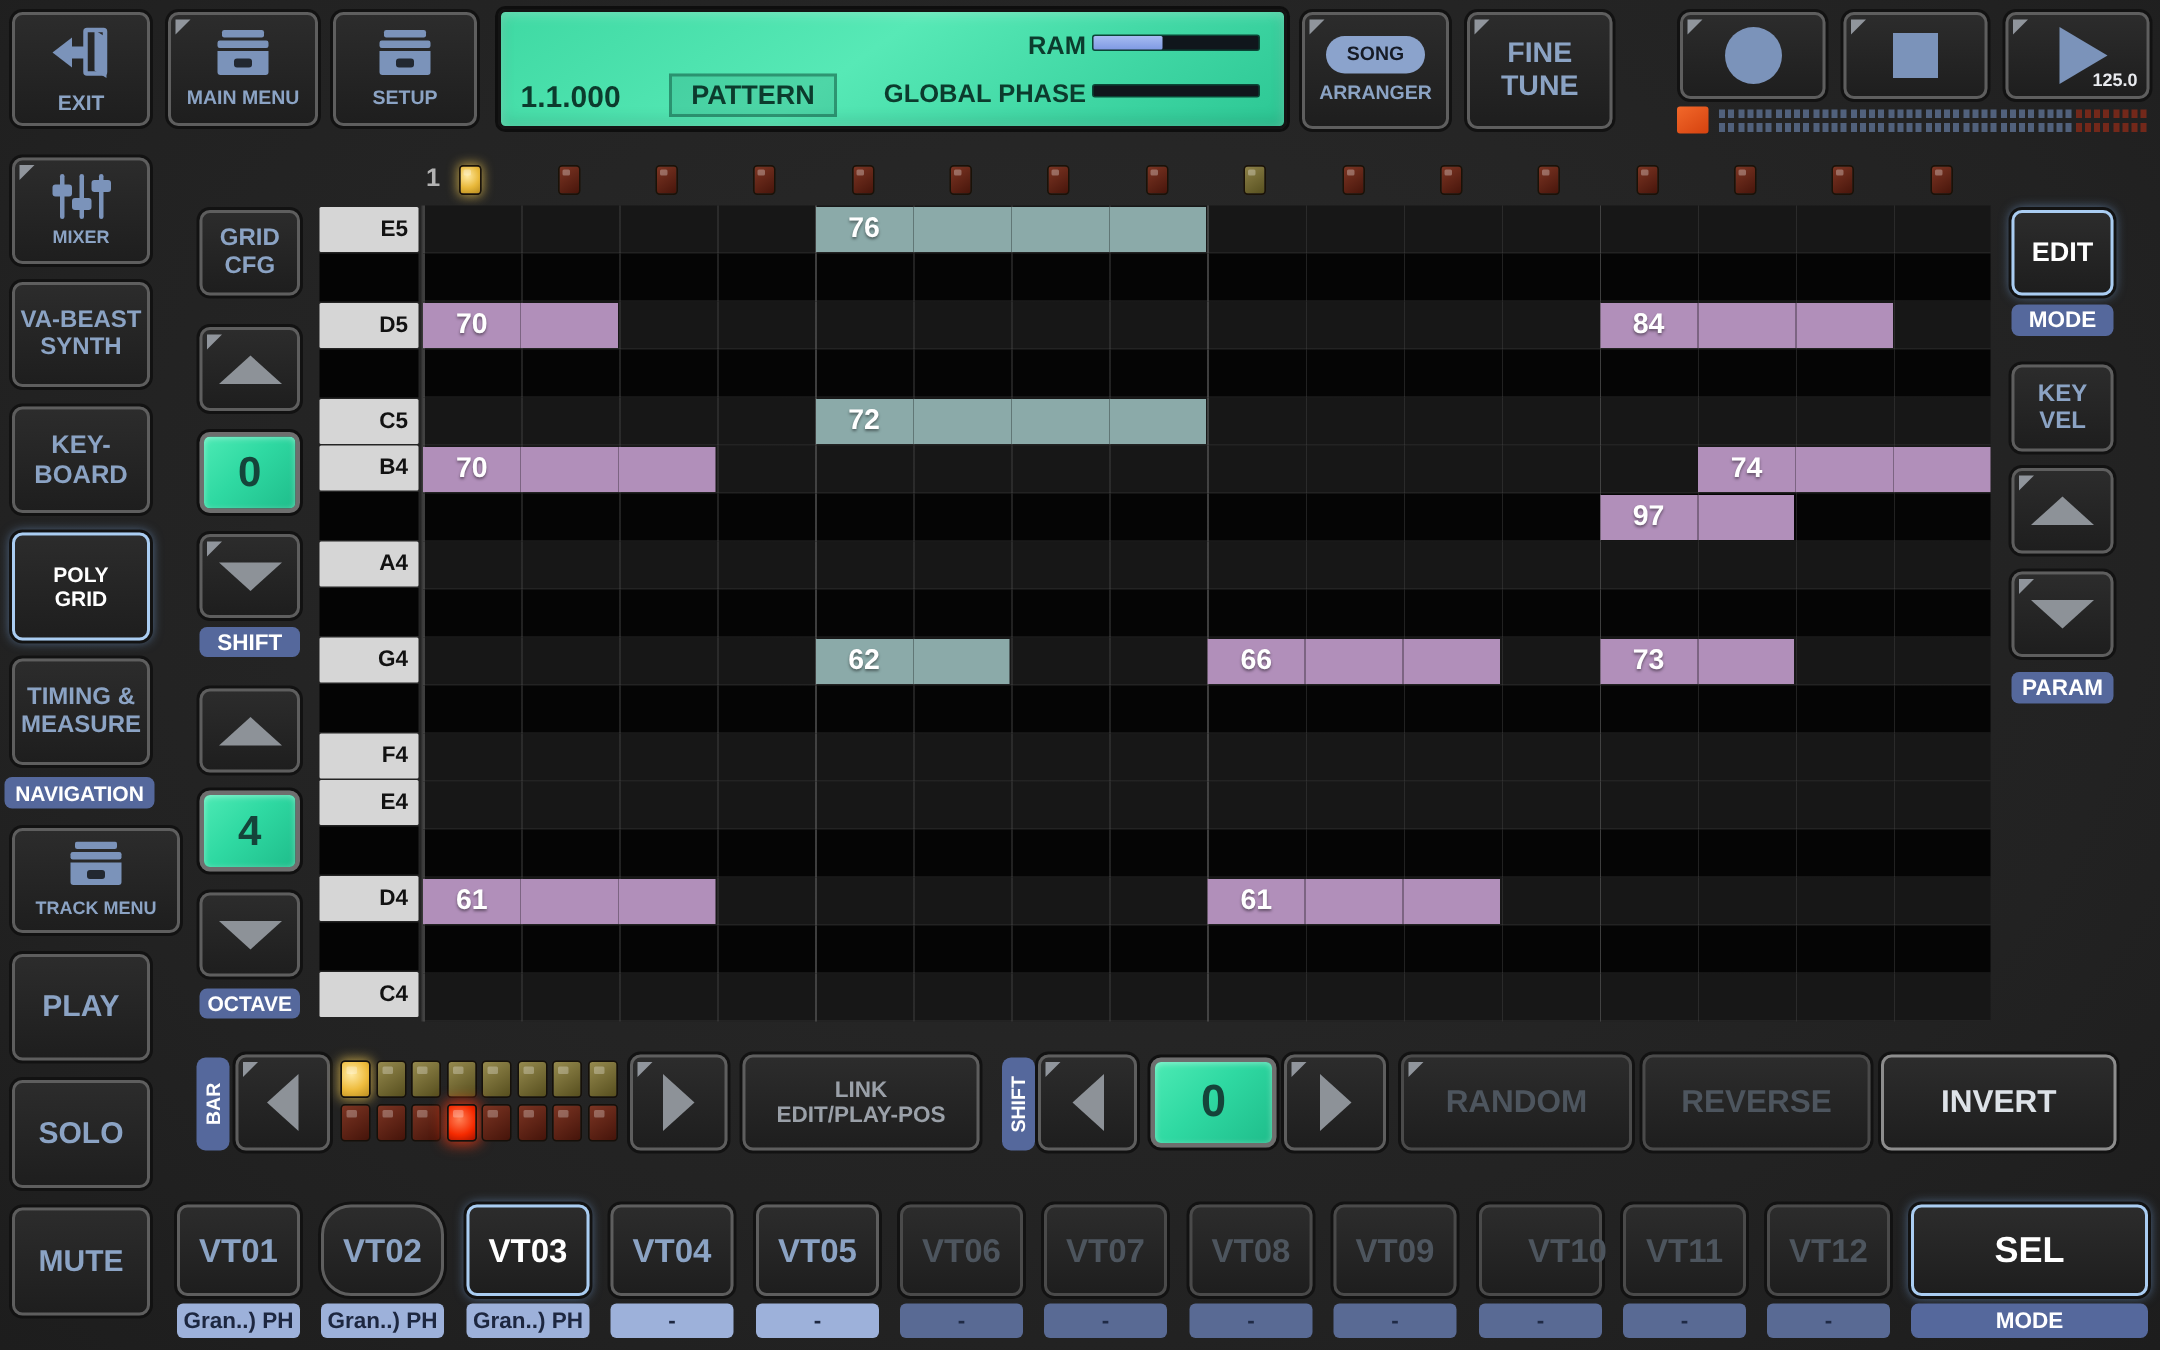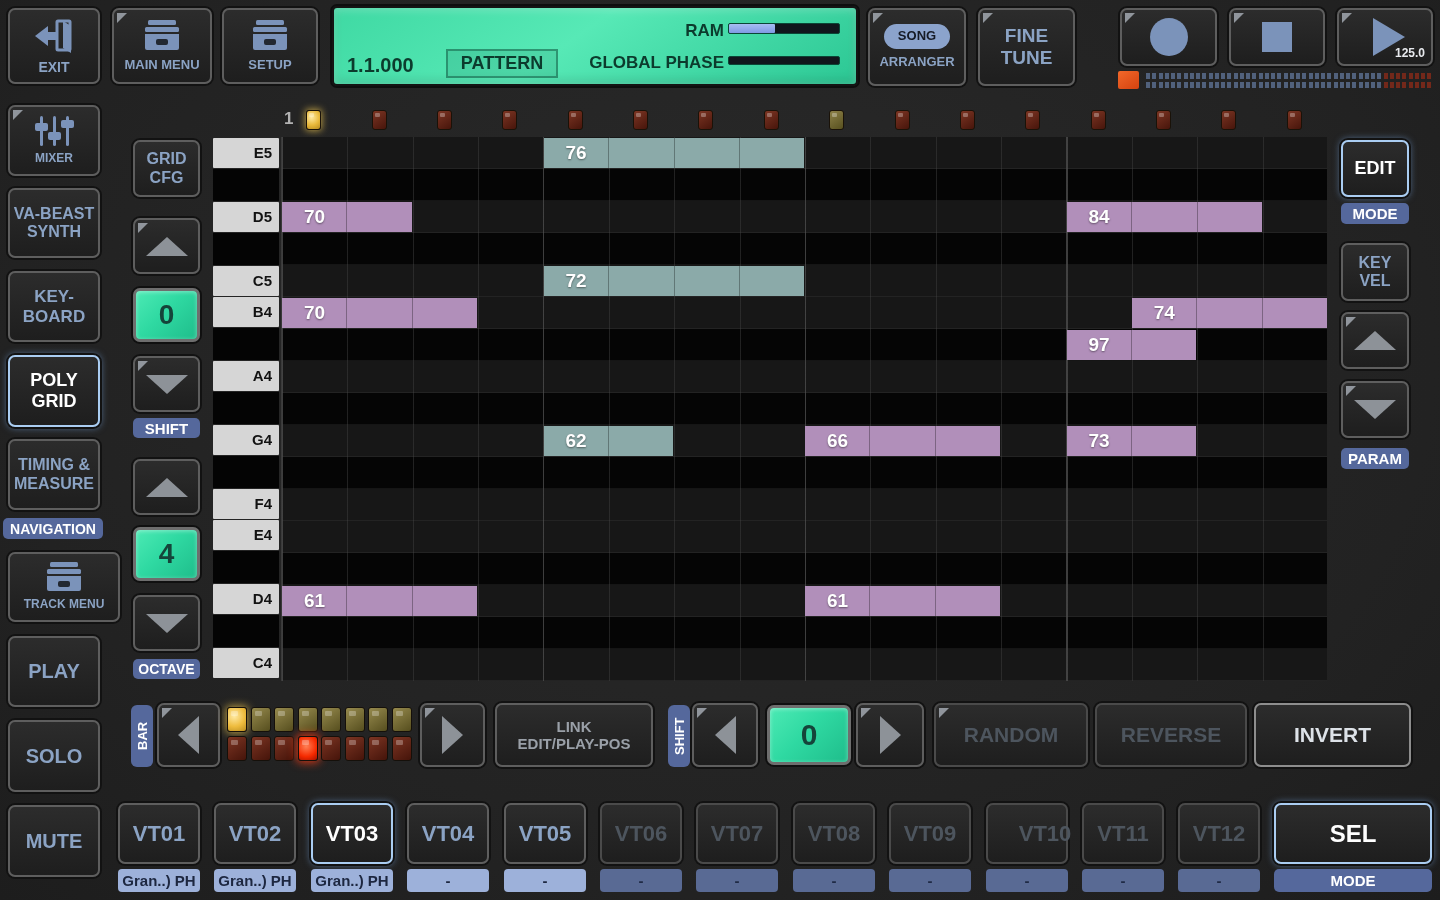--- a/index.html
+++ b/index.html
@@ -247,21 +247,21 @@
   <div class="btn" style="left:8px;top:188px;width:92px;height:70px;font-size:16px">
     <span class="lbl">VA-BEAST</span>
     <span class="lbl">SYNTH</span>
   </div>
 
   <div class="btn" style="left:8px;top:271px;width:92px;height:71px;font-size:17px">
     <span class="lbl">KEY-</span>
     <span class="lbl">BOARD</span>
   </div>
 
-  <div class="btn sel" style="left:8px;top:355px;width:92px;height:72px;font-size:18px">
+  <div class="btn sel" style="left:8px;top:355px;width:92px;height:72px;font-size:14px">
     <span class="lbl">POLY</span>
     <span class="lbl">GRID</span>
   </div>
 
   <div class="btn" style="left:8px;top:439px;width:92px;height:71px;font-size:16px">
     <span class="lbl">TIMING &amp;</span>
     <span class="lbl">MEASURE</span>
   </div>
 
   <div class="pill" style="left:3px;top:518px;width:100px;height:21px;font-size:14px">NAVIGATION</div>
@@ -458,21 +458,21 @@
   <div class="btn fold" style="left:856px;top:703px;width:68px;height:64px">
     <div class="tri-right"></div>
   </div>
   <div class="btn dim fold" style="left:934px;top:703px;width:154px;height:64px;font-size:21px">RANDOM</div>
   <div class="btn dim" style="left:1095px;top:703px;width:152px;height:64px;font-size:21px">REVERSE</div>
   <div class="btn bright" style="left:1254px;top:703px;width:157px;height:64px;font-size:21px">INVERT</div>
 
   <div id="track-row">
       <div class="btn track-btn" style="left: 118px;">VT01</div>
       <div class="track-pill light" style="left: 118px;">Gran..) PH</div>
-      <div class="btn track-btn" style="left: 214px;">VT02</div>
+      <div class="btn track-btn" style="left: 214px; border-radius: 20px;">VT02</div>
       <div class="track-pill light" style="left: 214px;">Gran..) PH</div>
       <div class="btn track-btn sel" style="left: 311px;">VT03</div>
       <div class="track-pill light" style="left: 311px;">Gran..) PH</div>
       <div class="btn track-btn" style="left: 407px;">VT04</div>
       <div class="track-pill light" style="left: 407px;">-</div>
       <div class="btn track-btn" style="left: 504px;">VT05</div>
       <div class="track-pill light" style="left: 504px;">-</div>
       <div class="btn track-btn dim" style="left: 600px;">VT06</div>
       <div class="track-pill dark" style="left: 600px;">-</div>
       <div class="btn track-btn dim" style="left: 696px;">VT07</div>

